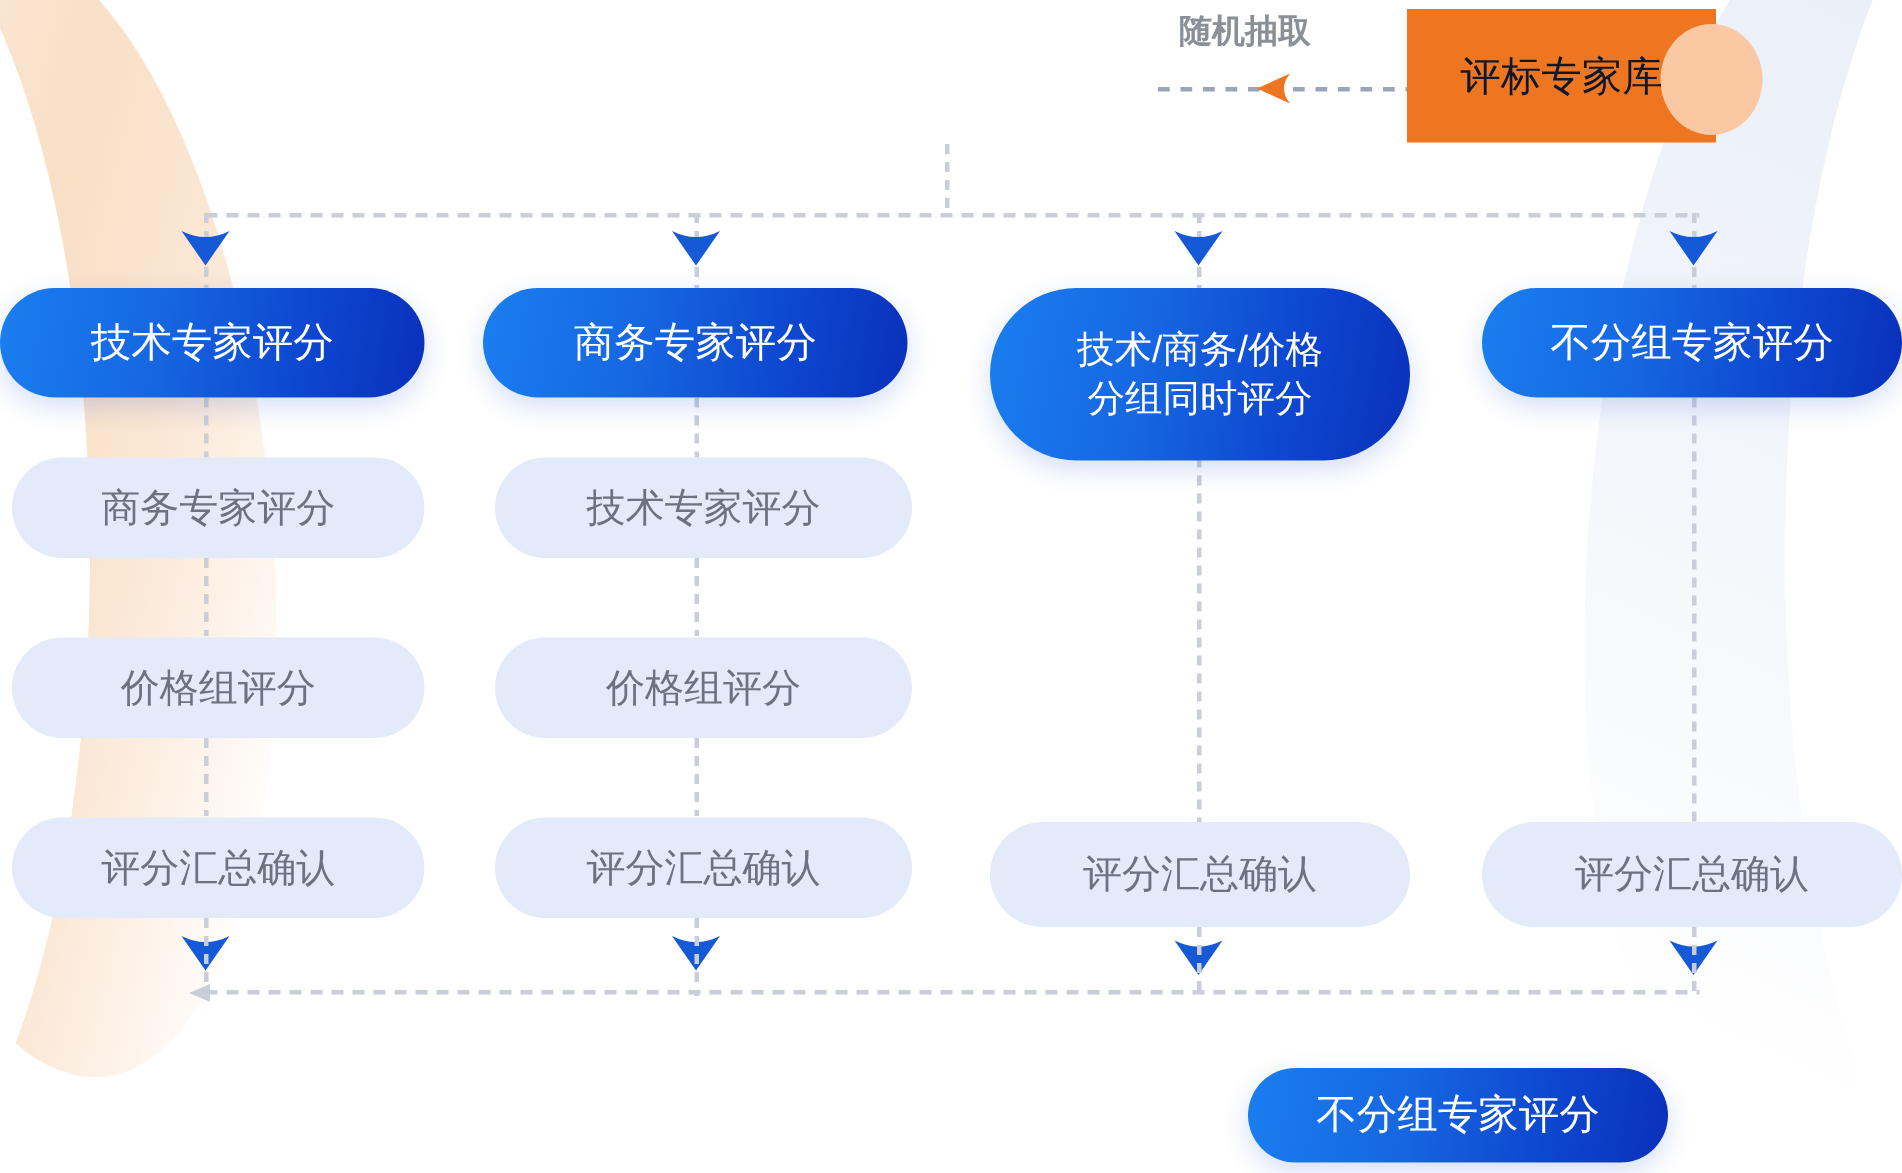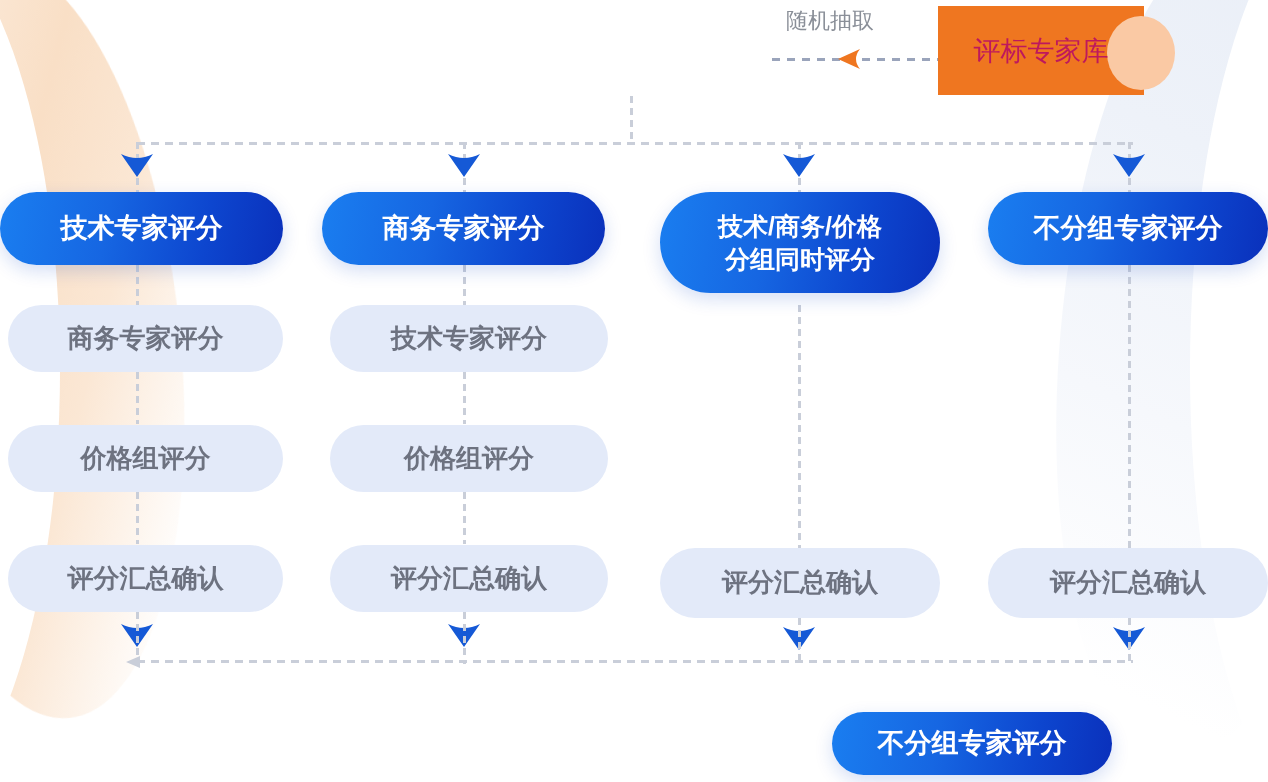--- a/index.html
+++ b/index.html
@@ -34,21 +34,21 @@
   .arc-right-mask{
     position:absolute;left:1190px;top:-120px;width:340px;height:980px;
     background:#ffffff;border-radius:50%;pointer-events:none;
   }
 
   
   .pill{
     position:absolute;box-sizing:border-box;
     display:flex;align-items:center;justify-content:center;
     text-align:center;line-height:1.3;
-    border-radius:999px;white-space:pre-line;font-weight:bold;
+    border-radius:999px;white-space:pre-line;
   }
   .pill.primary{
     color:#ffffff;
     background:linear-gradient(100deg,#1a7ef0 0%,#1666e2 38%,#0d46cf 72%,#0a30bb 100%);
     box-shadow:0 6px 18px rgba(16,70,200,.18);
   }
   .pill.soft{
     color:#6d7280;
     background:#e3eaf9;
   }
@@ -75,26 +75,26 @@
   
   .cyl-body{
     position:absolute;background:#ef7620;
   }
   .cyl-cap{
     position:absolute;border-radius:50%;
     background:#fac9a4;
   }
   .cyl-label{
     position:absolute;display:flex;align-items:center;justify-content:center;
-    color:#be185d;
+    color:#0f172a;
   }
 
   
   .rd-label{
-    position:absolute;color:#8a8f98;white-space:nowrap;
+    position:absolute;color:#8a8f98;white-space:nowrap;font-weight:bold;
   }
   .rd-line{
     position:absolute;height:3px;
     background-image:linear-gradient(90deg,#9aa4bb 52%,rgba(0,0,0,0) 0);
     background-size:15px 3px;background-repeat:repeat-x;
   }
   .rd-head{position:absolute;width:26px;height:26px;}
   .rd-head svg{display:block;width:26px;height:26px;}
 </style>
 </head>
@@ -180,21 +180,21 @@
   </div>
   <div class="pill soft" style="left:330px;top:425px;width:278px;height:67px;font-size:26px;">
     <span>价格组评分</span>
   </div>
   <div class="pill soft" style="left:330px;top:545px;width:278px;height:67px;font-size:26px;">
     <span>评分汇总确认</span>
   </div>
 
   <div class="vline" style="left:798px;top:305px;height:245px;"></div>
 
-  <div class="pill primary" style="left:660px;top:192px;width:280px;height:101px;font-size:25px;">
+  <div class="pill primary" style="left:660px;top:192px;width:280px;height:115px;font-size:25px;">
     <span>技术/商务/价格
 分组同时评分</span>
   </div>
   <div class="pill soft" style="left:660px;top:548px;width:280px;height:70px;font-size:26px;">
     <span>评分汇总确认</span>
   </div>
 
   <div class="vline" style="left:1128px;top:265px;height:285px;"></div>
 
   <div class="pill primary" style="left:988px;top:192px;width:280px;height:73px;font-size:27px;">

